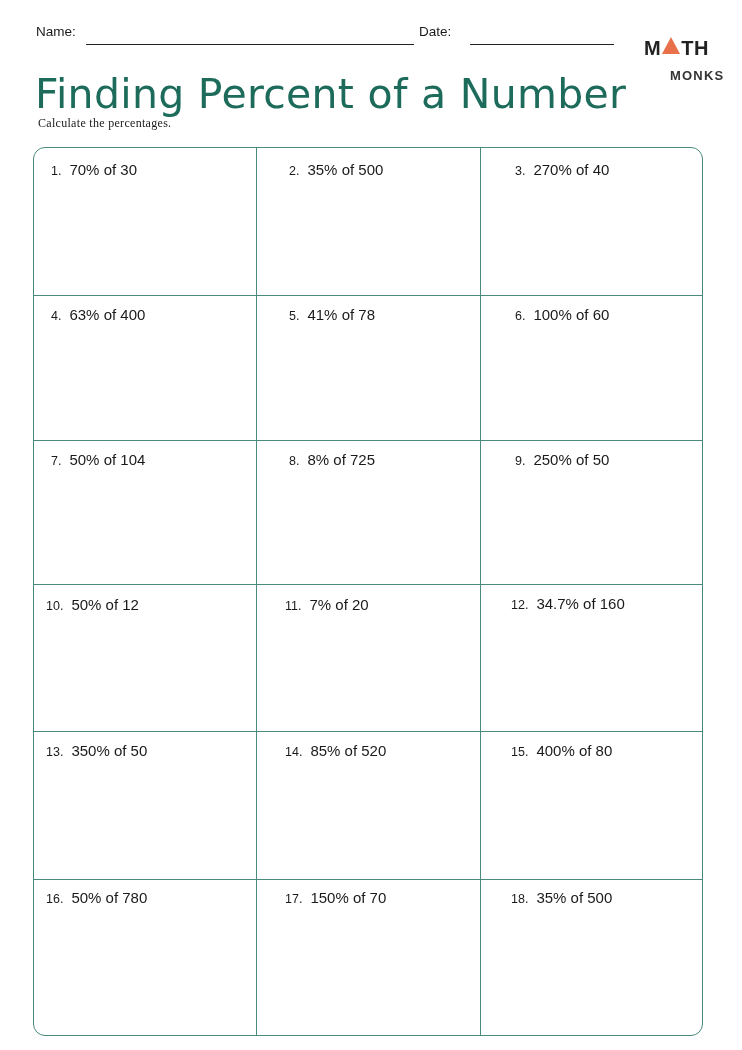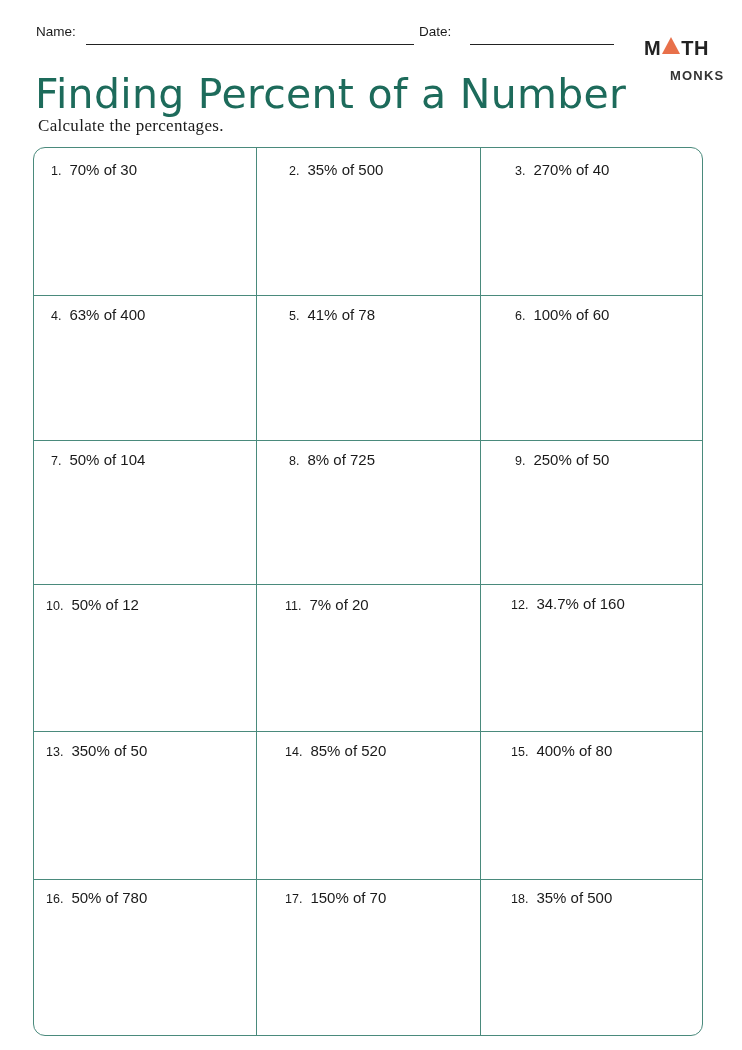--- a/index.html
+++ b/index.html
@@ -7,21 +7,21 @@
   .header-row { position: absolute; top: 24px; left: 36px; height: 22px; font-size: 13.5px; }
   .name-label { position: absolute; left: 0; top: 0; }
   .name-line { position: absolute; left: 50px; top: 20px; width: 328px; border-bottom: 1.3px solid #222; }
   .date-label { position: absolute; left: 383px; top: 0; }
   .date-line { position: absolute; left: 434px; top: 20px; width: 144px; border-bottom: 1.3px solid #222; }
   .logo { position: absolute; left: 644px; top: 36px; width: 84px; height: 40px; }
   .logo-math { position: absolute; left: 0; top: 0; font-size: 20px; font-weight: bold; letter-spacing: 0.5px; color: #222; line-height: 24px; white-space: nowrap; }
   .logo-math .tri { display: inline-block; width: 0; height: 0; border-left: 9px solid transparent; border-right: 9px solid transparent; border-bottom: 17px solid #e8704a; vertical-align: 1px; margin: 0 1px; }
   .logo-monks { position: absolute; left: 26px; top: 24px; font-size: 13px; font-weight: bold; letter-spacing: 1.2px; color: #333; margin-top: 8px; }
   .title { position: absolute; left: 35px; top: 70px; font-size: 41px; color: #1d6b5b; letter-spacing: 0.3px; font-family: "DejaVu Sans", sans-serif; font-weight: normal; }
-  .subtitle { position: absolute; left: 38px; top: 116px; font-size: 17px; font-family: "Liberation Serif", serif; color: #1a1a1a; letter-spacing: 0.3px; }
+  .subtitle { position: absolute; left: 38px; top: 116px; font-size: 12px; font-family: "Liberation Serif", serif; color: #1a1a1a; letter-spacing: 0.3px; }
   .grid { position: absolute; left: 33px; top: 147px; width: 670px; height: 889px; border: 1.5px solid #4a8a7c; border-radius: 12px; box-sizing: border-box; overflow: hidden; }
   .vline { position: absolute; top: 0; bottom: 0; width: 0; border-left: 1.5px solid #4a8a7c; }
   .hline { position: absolute; left: 0; right: 0; height: 0; border-top: 1.5px solid #4a8a7c; }
   .cell { position: absolute; font-size: 15px; white-space: nowrap; }
   .cell .num { font-size: 12.5px; display: inline-block; margin-right: 8px; }
 </style>
 </head>
 <body>
 
 <div class="header-row">

